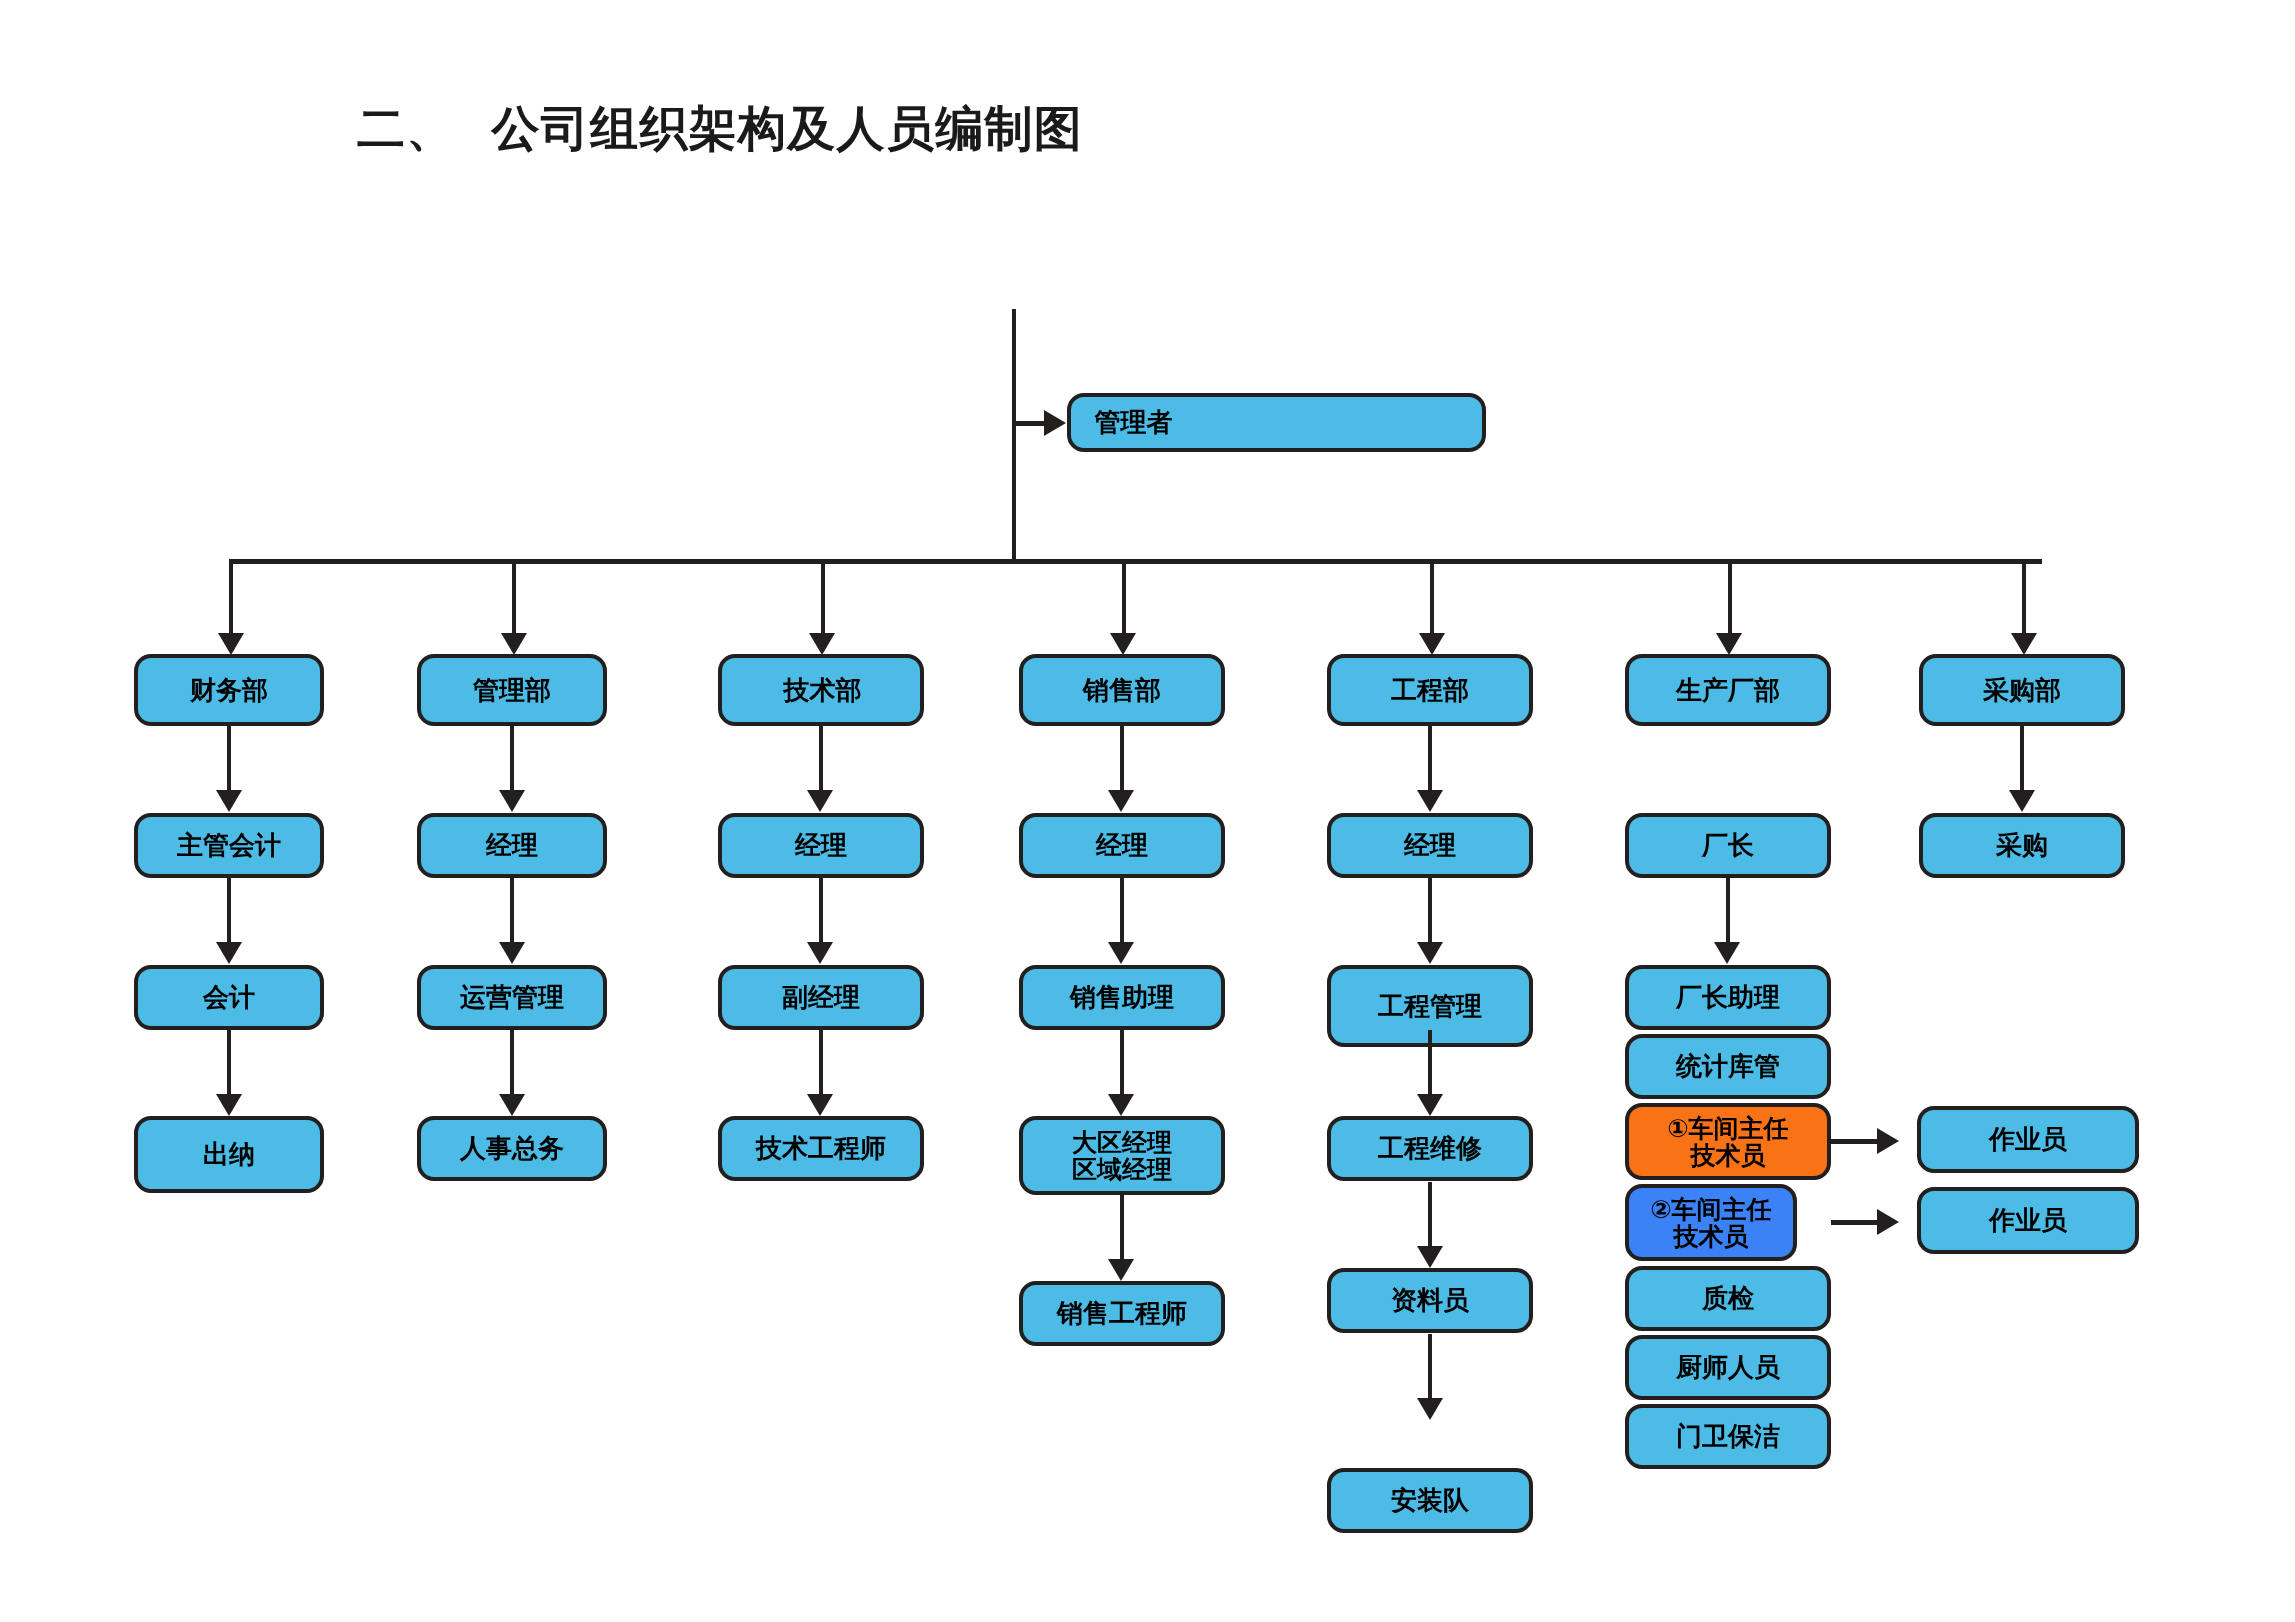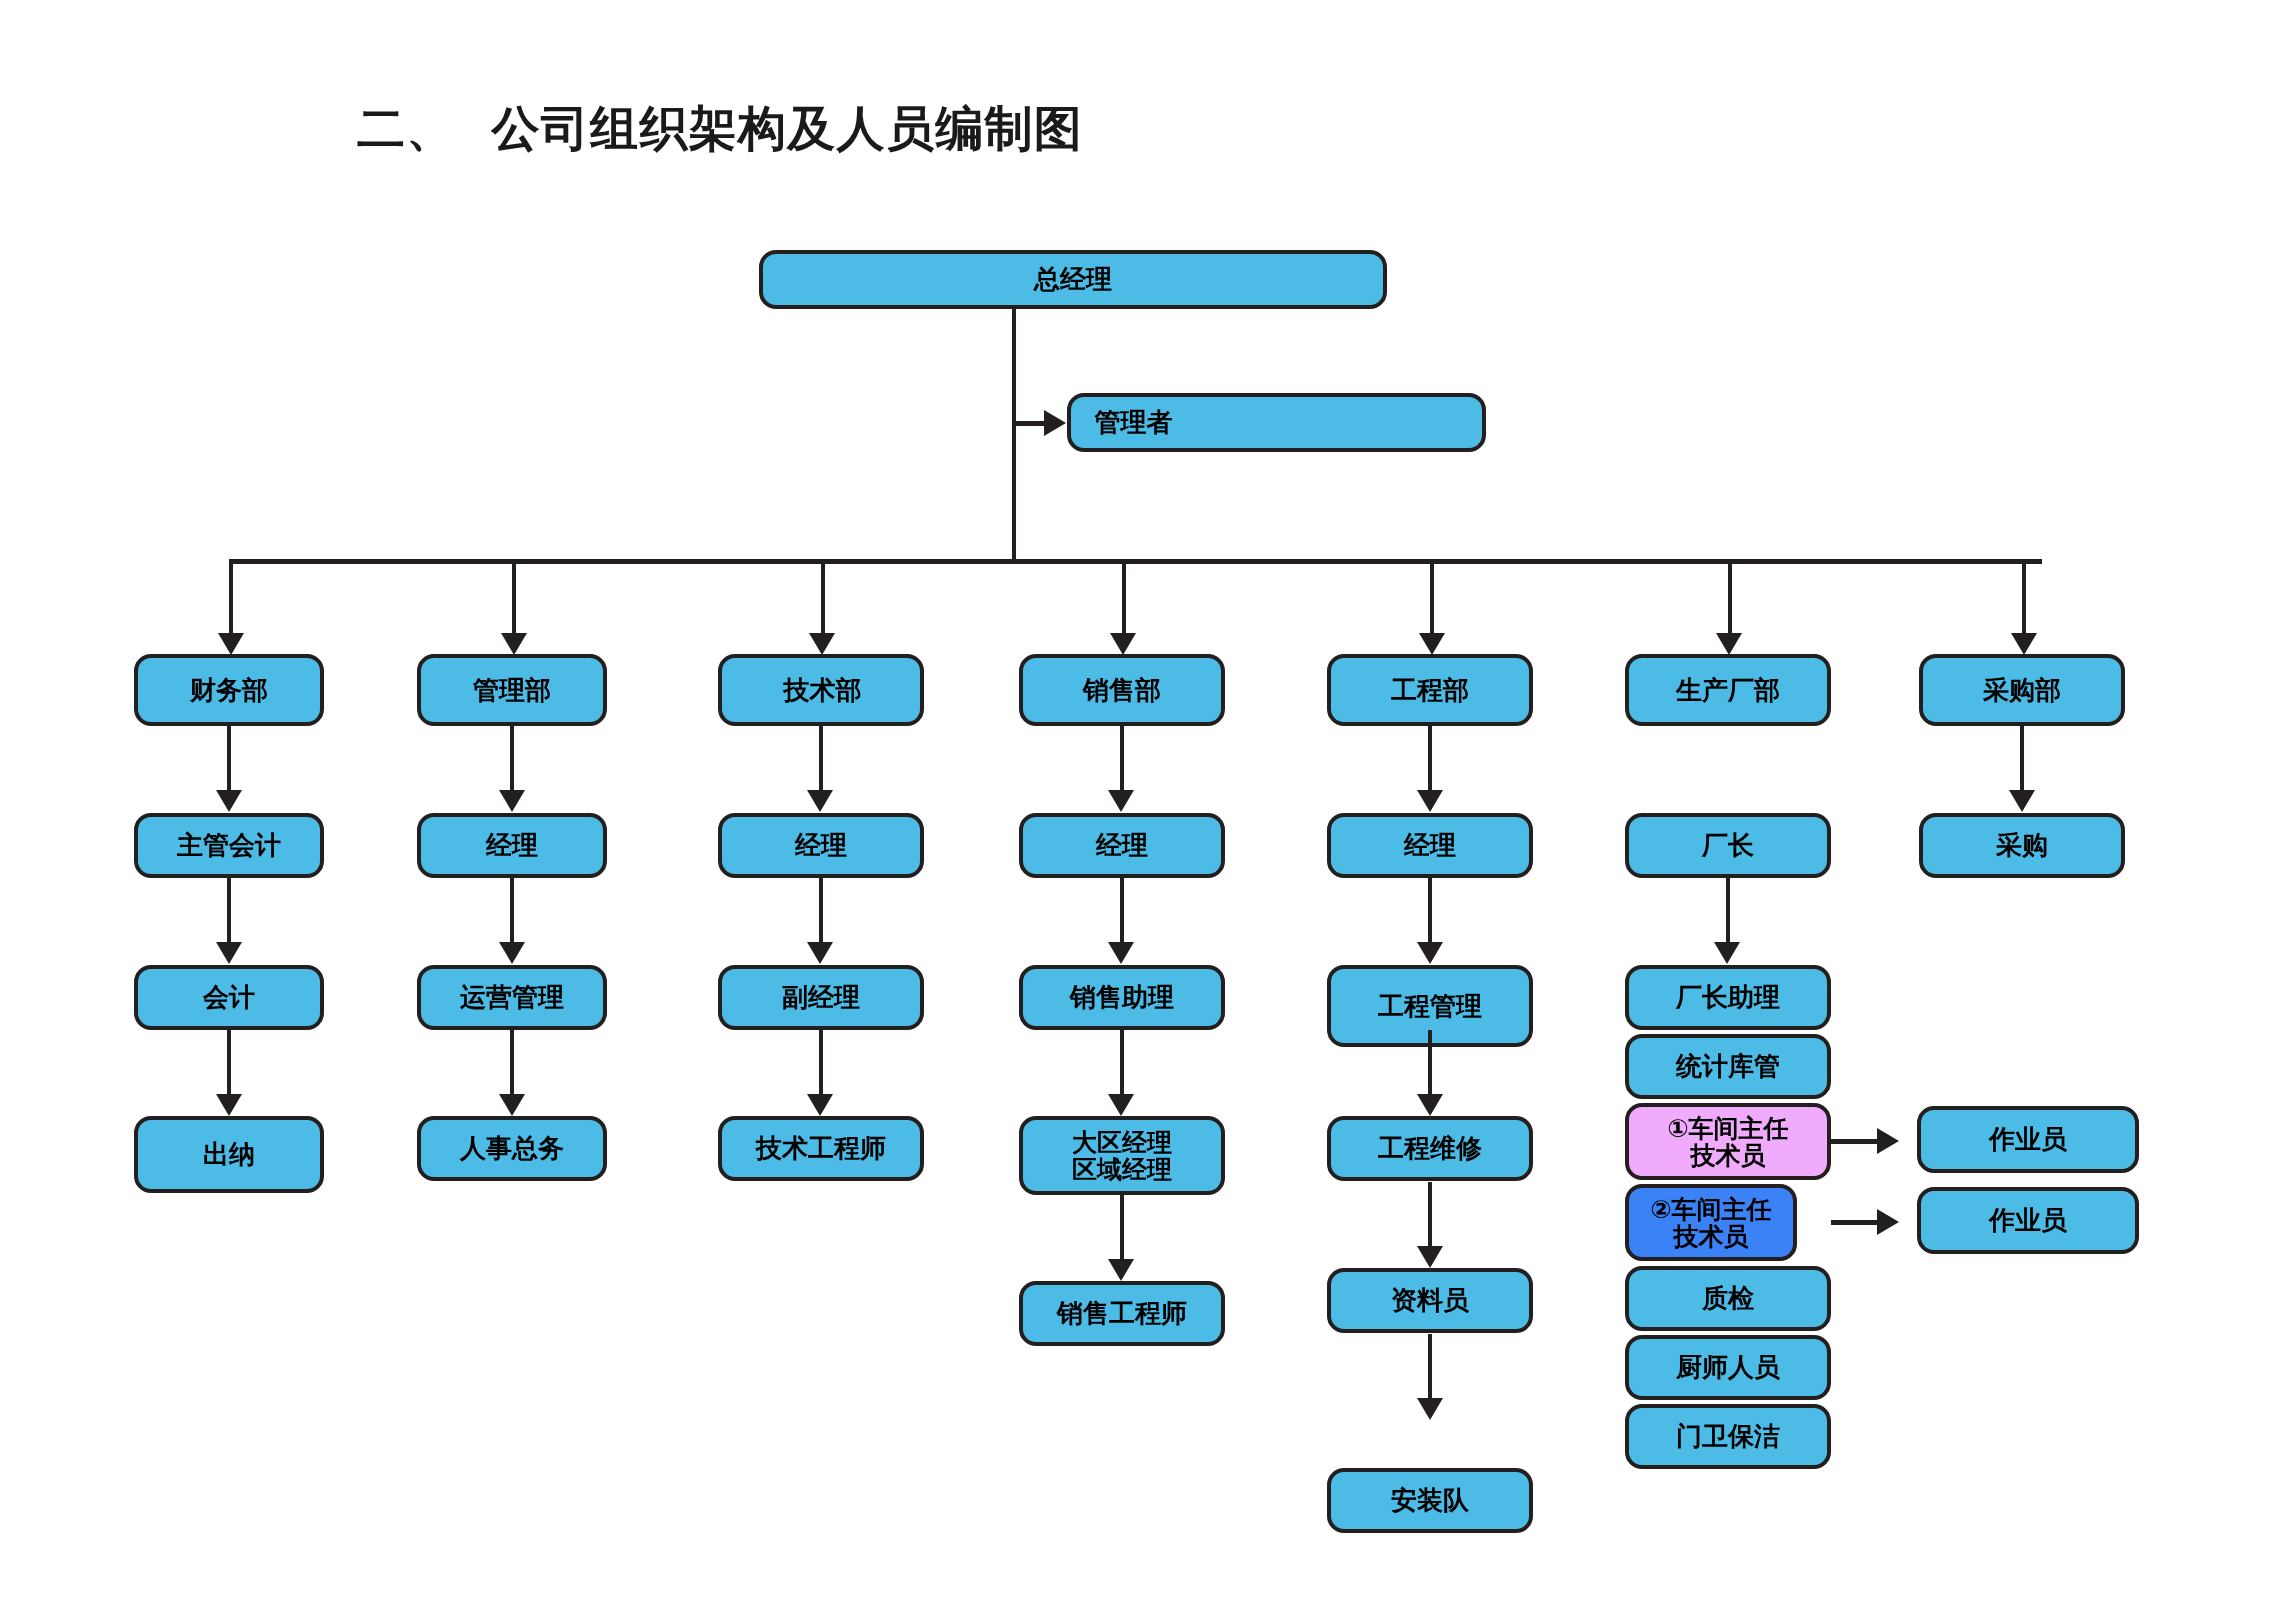--- a/index.html
+++ b/index.html
@@ -73,21 +73,20 @@
     border-left:22px solid #231f1e;
   }
 </style>
 </head>
 <body>
 
 <div id="page" style="background: rgb(255, 255, 255);">
 
   <div id="chart-title">二、  公司组织架构及人员编制图</div>
 
-  <div class="node" style="left: 759px; top: 250px; width: 628px; height: 59px; background: rgb(76, 188, 230); border-color: rgb(35, 31, 30); color: rgb(0, 0, 0);">总经理</div>
 
   <div class="vline" style="left: 1012px; top: 309px; height: 252px; background: rgb(35, 31, 30);"></div>
 
   <div class="hline" style="left: 1012px; top: 421px; width: 39px; background: rgb(35, 31, 30);"></div>
   <div class="arrow-right" style="left: 1044px; top: 410px; border-left-color: rgb(35, 31, 30);"></div>
   <div class="node lefttext" style="left: 1067px; top: 393px; width: 419px; height: 59px; background: rgb(76, 188, 230); border-color: rgb(35, 31, 30); color: rgb(0, 0, 0);">管理者</div>
 
   <div class="hline" style="left: 229px; top: 559px; width: 1813px; background: rgb(35, 31, 30);"></div>
 
   <div class="vline" style="left: 229px; top: 559px; height: 77px; background: rgb(35, 31, 30);"></div>
@@ -169,21 +168,21 @@
   <div class="vline" style="left: 1428px; top: 1334px; height: 67px; background: rgb(35, 31, 30);"></div>
   <div class="arrow-down" style="left: 1417px; top: 1398px; border-top-color: rgb(35, 31, 30);"></div>
   <div class="node" style="left: 1327px; top: 1420px; width: 206px; height: 65px; background: rgb(76, 188, 230); border-color: rgb(35, 31, 30); color: rgb(0, 0, 0); margin-top: 48px;">安装队</div>
 
   <div class="node" style="left: 1625px; top: 654px; width: 206px; height: 72px; background: rgb(76, 188, 230); border-color: rgb(35, 31, 30); color: rgb(0, 0, 0);">生产厂部</div>
   <div class="node" style="left: 1625px; top: 813px; width: 206px; height: 65px; background: rgb(76, 188, 230); border-color: rgb(35, 31, 30); color: rgb(0, 0, 0);">厂长</div>
   <div class="vline" style="left: 1726px; top: 878px; height: 67px; background: rgb(35, 31, 30);"></div>
   <div class="arrow-down" style="left: 1714px; top: 942px; border-top-color: rgb(35, 31, 30);"></div>
   <div class="node" style="left: 1625px; top: 965px; width: 206px; height: 65px; background: rgb(76, 188, 230); border-color: rgb(35, 31, 30); color: rgb(0, 0, 0);">厂长助理</div>
   <div class="node" style="left: 1625px; top: 1034px; width: 206px; height: 65px; background: rgb(76, 188, 230); border-color: rgb(35, 31, 30); color: rgb(0, 0, 0);">统计库管</div>
-  <div class="node twoline small" style="left: 1625px; top: 1103px; width: 206px; height: 77px; background: #f0abfc; border-color: rgb(35, 31, 30); color: rgb(0, 0, 0);">①车间主任
+  <div class="node twoline small" style="left: 1625px; top: 1103px; width: 206px; height: 77px; background: #f97316; border-color: rgb(35, 31, 30); color: rgb(0, 0, 0);">①车间主任
 技术员</div>
   <div class="node twoline small" style="left: 1625px; top: 1184px; width: 172px; height: 77px; background: #3b82f6; border-color: rgb(35, 31, 30); color: rgb(0, 0, 0);">②车间主任
 技术员</div>
   <div class="node" style="left: 1625px; top: 1266px; width: 206px; height: 65px; background: rgb(76, 188, 230); border-color: rgb(35, 31, 30); color: rgb(0, 0, 0);">质检</div>
   <div class="node" style="left: 1625px; top: 1335px; width: 206px; height: 65px; background: rgb(76, 188, 230); border-color: rgb(35, 31, 30); color: rgb(0, 0, 0); border-radius: 17px;">厨师人员</div>
   <div class="node" style="left: 1625px; top: 1404px; width: 206px; height: 65px; background: rgb(76, 188, 230); border-color: rgb(35, 31, 30); color: rgb(0, 0, 0);">门卫保洁</div>
 
   <div class="hline" style="left: 1831px; top: 1139px; width: 52px; background: rgb(35, 31, 30);"></div>
   <div class="arrow-right" style="left: 1877px; top: 1128px; border-left-color: rgb(35, 31, 30);"></div>
   <div class="hline" style="left: 1831px; top: 1220px; width: 52px; background: rgb(35, 31, 30);"></div>

